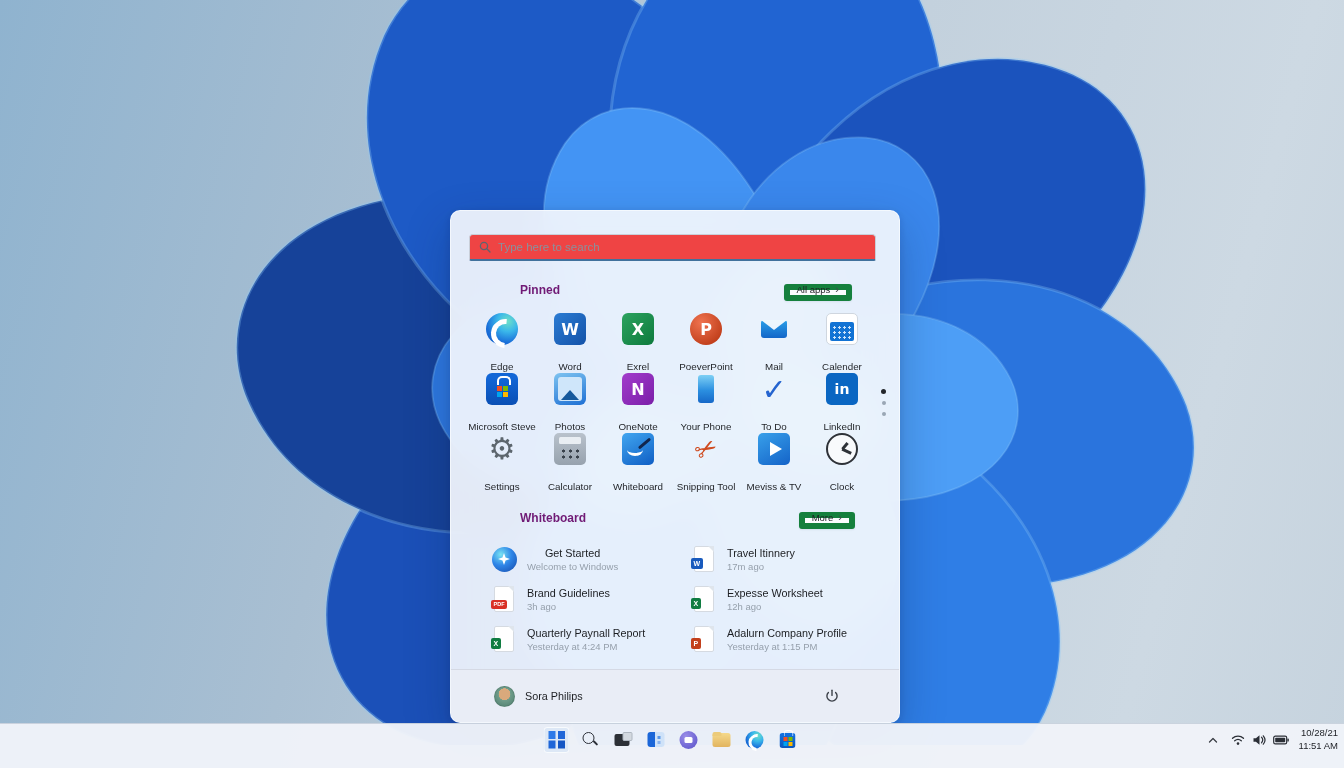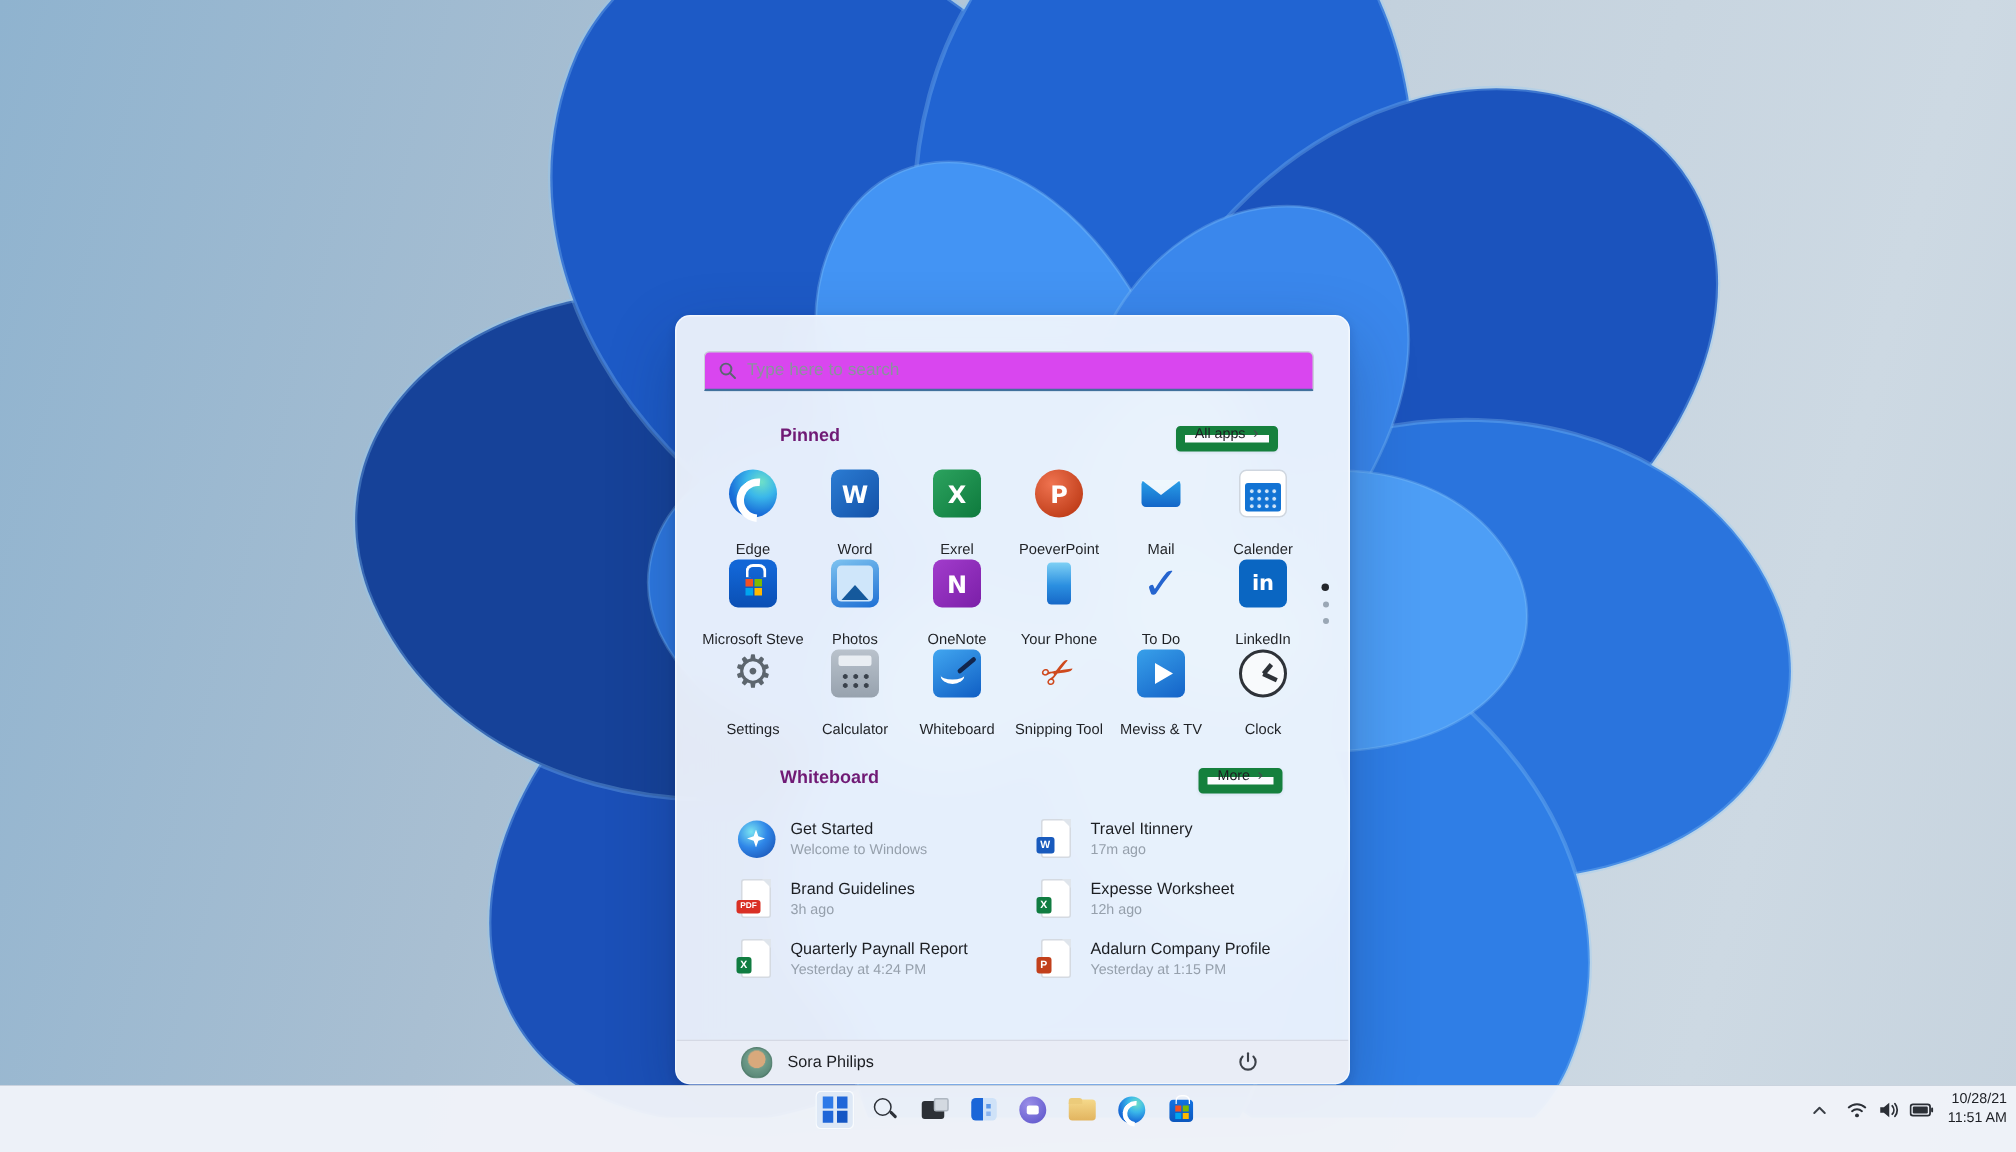--- a/index.html
+++ b/index.html
@@ -13,21 +13,21 @@
   .bloom { position:absolute; left:180px; top:0; width:1100px; height:745px; }
   
   .start-menu{
     position:absolute; left:450px; top:210px; width:450px; height:513px;
     background:rgba(243,246,252,0.93); backdrop-filter:blur(16px) saturate(1.15);
     border:1px solid rgba(255,255,255,0.6); border-radius:10px;
     box-shadow:0 18px 45px rgba(10,35,80,0.28), 0 2px 8px rgba(10,35,80,0.15);
     z-index:5;
   }
   .search-row{ position:absolute; left:18px; top:23px; right:23px; height:27px;
-    background:#d946ef; border:1px solid #c9cfd9; border-bottom:2px solid #41719c;
+    background:#ef4444; border:1px solid #c9cfd9; border-bottom:2px solid #41719c;
     border-radius:4px 4px 2px 2px; display:flex; align-items:center; padding:0 9px; gap:7px;}
   .search-row svg{ flex:0 0 auto; }
   .search-row input{ border:none; outline:none; flex:1; font-size:11.5px; color:#333;
     font-family:"Liberation Sans", sans-serif; background:transparent;}
   .search-row input::placeholder{ color:#8a919d; }
   .sec-label{ position:absolute; font-size:12px; font-weight:700; color:#701a75;padding-left:29px; }
   .pill-btn{ position:absolute; height:17px; display:flex; align-items:flex-end; gap:5px;
     background:#fbfcfe; border:6px solid #15803d; border-radius:3px; padding:0 7px;
     font-size:9.5px; color:#1d1e22; box-shadow:0 1px 2px rgba(30,50,90,0.08); cursor:default;}
   .pill-btn .chev{ font-size:11px; line-height:1; color:#45474d; margin-top:-1px;}
@@ -109,24 +109,24 @@
   .rg[data-kind^="doc"]{ width:20px; height:26px; background:#fff; border:1px solid #d5dae1; border-radius:2px;}
   .rg[data-kind^="doc"]::before{ content:""; position:absolute; top:-1px; right:-1px;
     border-top:6px solid #dfe5ec; border-left:6px solid transparent;}
   .rg[data-kind^="doc"]::after{ content:attr(data-badge); position:absolute; left:-4px; bottom:2px;
     color:#fff; font-weight:700; font-size:7px; line-height:1; padding:2px 2.5px; border-radius:2px;}
   .rg[data-kind="docword"]::after{ background:#185abd; }
   .rg[data-kind="docpdf"]::after{ background:#d93025; font-size:5.5px; }
   .rg[data-kind="docexcel"]::after{ background:#107c41; }
   .rg[data-kind="docppt"]::after{ background:#c2401c; }
   .rtext{ display:flex; flex-direction:column; gap:2px;}
-  .rtitle{ font-size:10.8px; color:#1c1e22;}
+  .rtitle{ font-size:10.8px; color:#1c1e22;text-align:center;}
   .rsub{ font-size:9.5px; color:#96a0ac;}
   
-  .user-bar{ position:absolute; left:0; right:0; bottom:0; height:29px; background:#e9edf6;
+  .user-bar{ position:absolute; left:0; right:0; bottom:0; height:53px; background:#e9edf6;
     border-top:1px solid rgba(120,130,150,0.18); border-radius:0 0 10px 10px;
     display:flex; align-items:center; justify-content:space-between; padding:0 55px 0 43px;}
   .user-chip{ display:flex; align-items:center; gap:10px; cursor:default;}
   .avatar{ width:21px; height:21px; border-radius:50%;
     background:radial-gradient(circle at 50% 38%, #d9a97c 0 38%, #6f9c8a 40%, #4e7d6d 100%);
     border:1px solid rgba(0,0,0,0.08);}
   .user-name{ font-size:10.8px; color:#1c1e22;}
   .power-btn{ display:flex; align-items:center; justify-content:center; width:24px; height:24px; cursor:default;}
   
   .taskbar{ position:absolute; left:0; right:0; bottom:0; height:45px; background:rgba(240,243,249,0.97);

